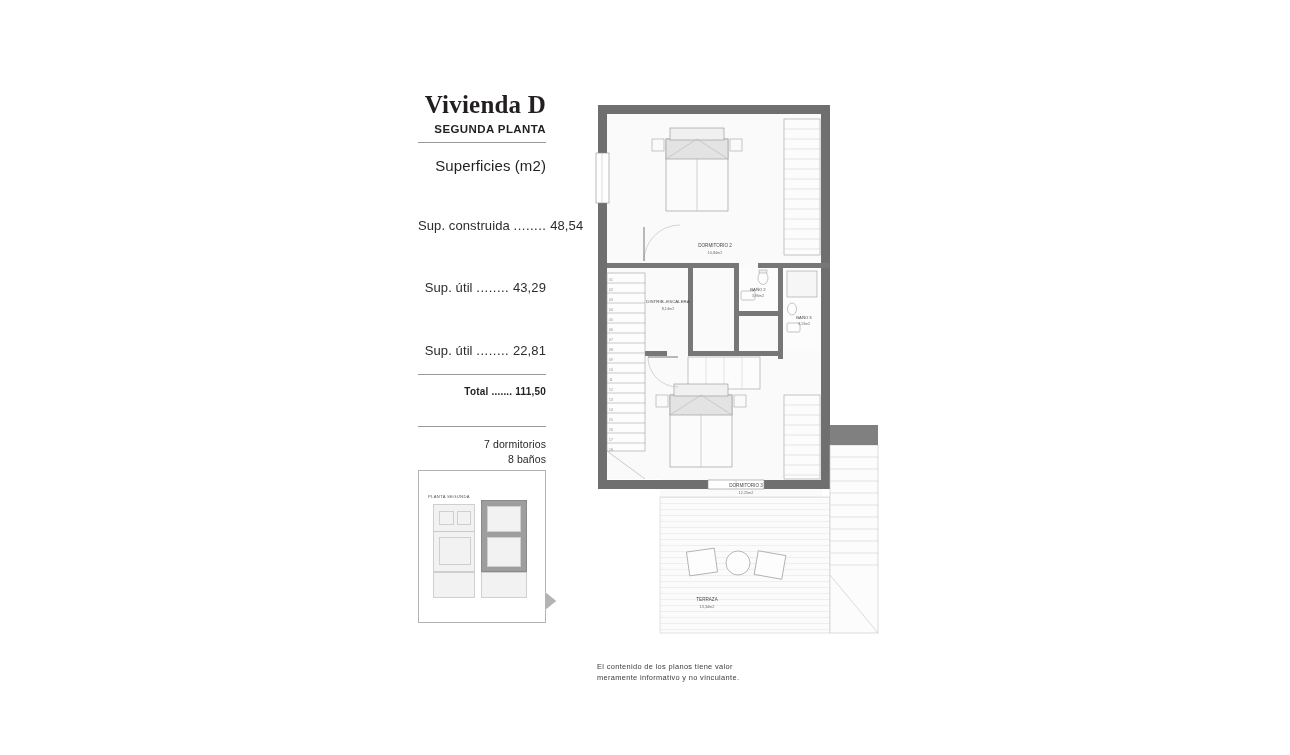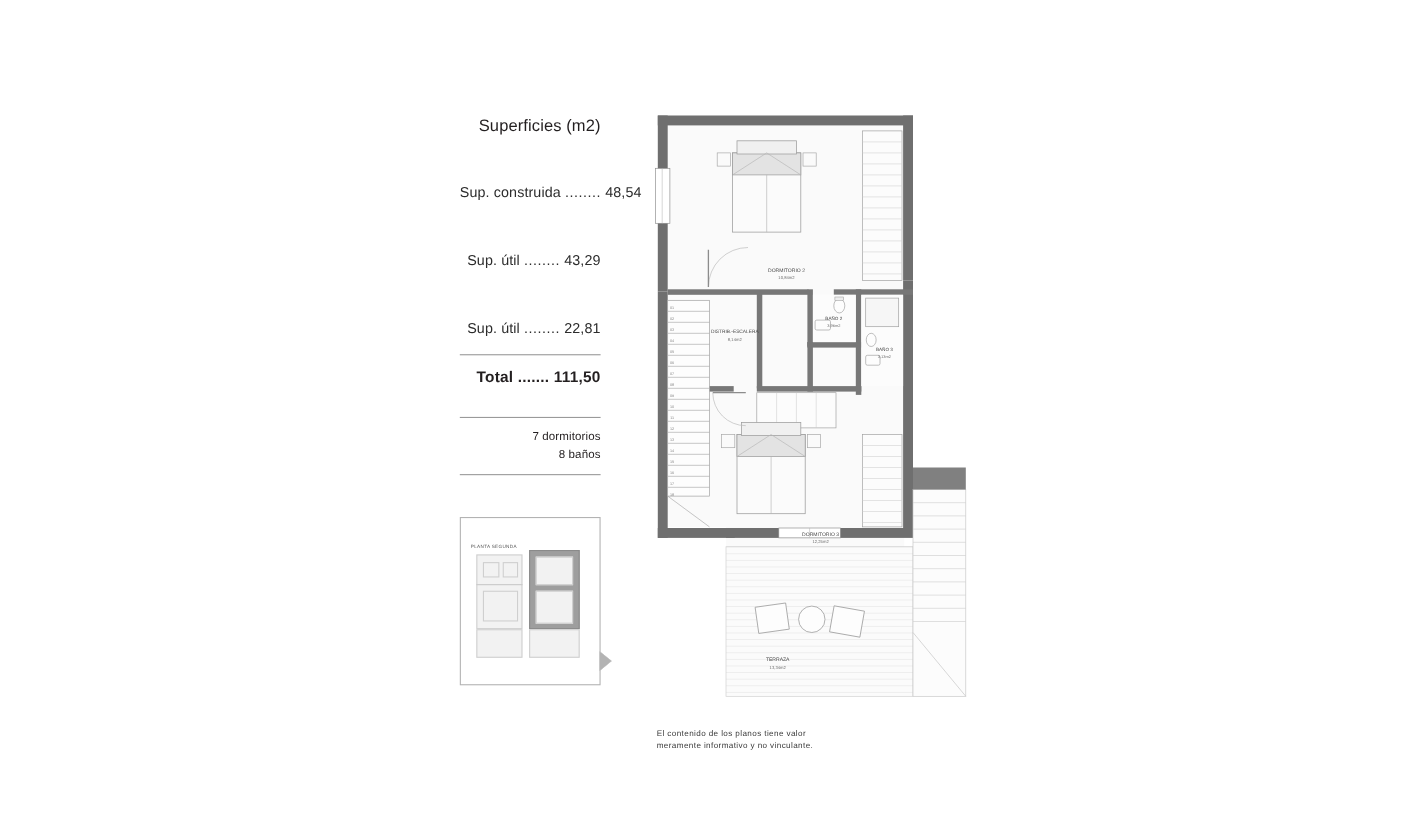--- a/index.html
+++ b/index.html
@@ -58,21 +58,21 @@
     font-size: 13px;
     letter-spacing: 0.1px;
     line-height: 1.55;
     white-space: nowrap;
     color: #2c2c2c;
     margin-top: 42px;
   }
   .area-row .dots { letter-spacing: 0.5px; }
   #total-block { margin-top: 13px; }
   #total-row {
-    font-size: 14px;
+    font-size: 10px;
     font-weight: 700;
     letter-spacing: 0.2px;
     padding-top: 11px;
   }
   #rooms-block { margin-top: 11px; padding-top: 11px; }
   .rooms-row {
     font-size: 10.5px;
     line-height: 1.5;
     letter-spacing: 0.1px;
   }
@@ -154,20 +154,25 @@
     line-height: 1.55;
     letter-spacing: 0.35px;
     color: #3a3a3a;
   }
 </style>
 </head>
 <body>
 
 <div id="info-panel">
 
+  <div id="title-block">
+    <div id="plan-title">Vivienda D</div>
+    <div id="plan-subtitle">SEGUNDA PLANTA</div>
+    <div class="rule"></div>
+  </div>
 
   <div id="areas-block">
     <div id="areas-heading">Superficies (m2)</div>
 
     <div class="area-row">
       <span>Sup. construida</span>
       <span class="dots">........</span>
       <span>48,54</span>
     </div>
     <div class="area-row">

